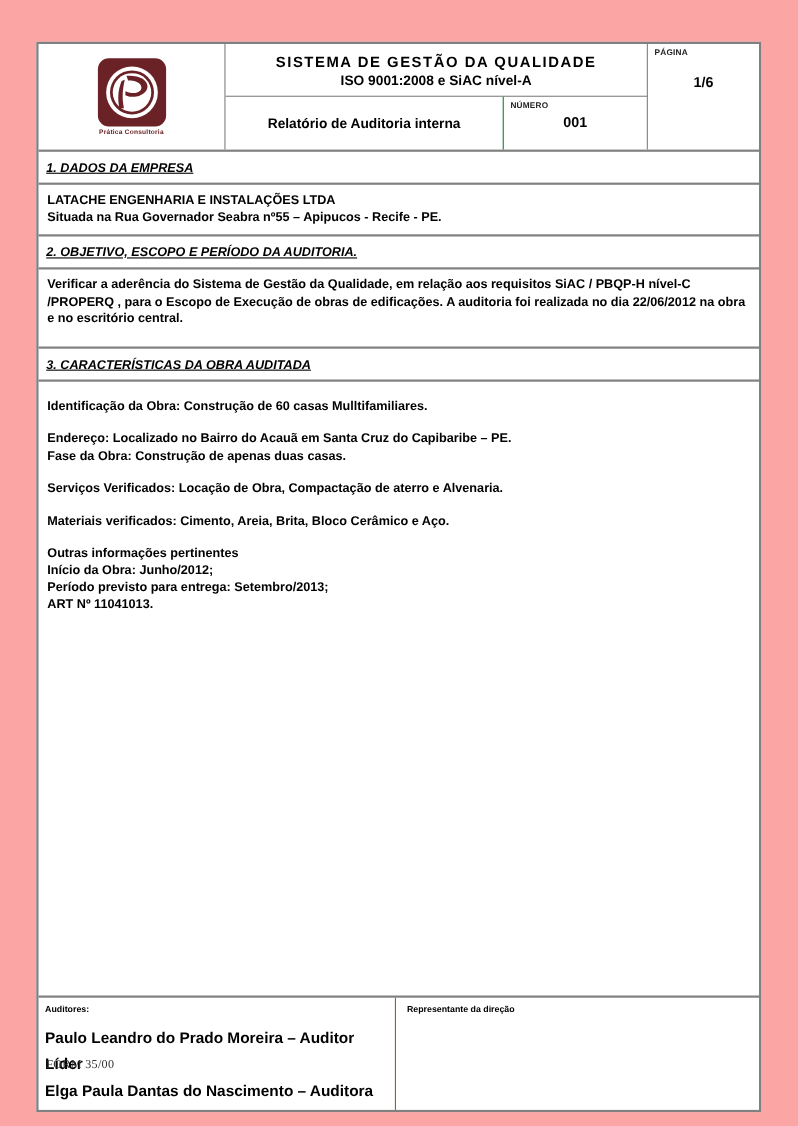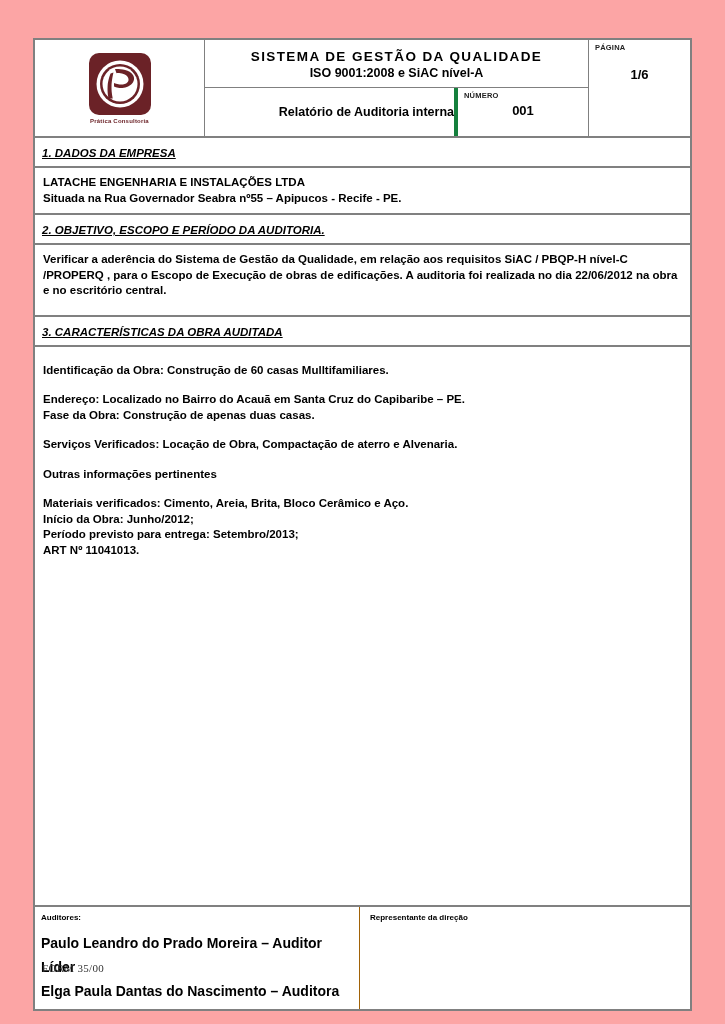--- a/index.html
+++ b/index.html
@@ -109,25 +109,25 @@
     white-space: nowrap;
   }
 
   .header-sub {
     flex: 1 1 auto;
     display: flex;
     box-sizing: border-box;
   }
   .doc-name-cell {
     flex: 1 1 auto;
-    border-right: 4px solid #15803d;
-    box-sizing: border-box;
-    display: flex;
-    align-items: center;
-    justify-content: flex-end;
+    border-right: 1px solid #15803d;
+    box-sizing: border-box;
+    display: flex;
+    align-items: center;
+    justify-content: center;
   }
   .doc-name-cell span {
     font-size: 12.5px;
     font-weight: bold;
   }
   .numero-cell {
     flex: 0 0 131px;
     border-right: 1px solid #808080;
     box-sizing: border-box;
     padding: 3px 6px 0 6px;
@@ -306,22 +306,22 @@
 
     <div class="section-head">
       <span>3. CARACTERÍSTICAS DA OBRA AUDITADA</span>
     </div>
 
     <div class="block block-char">
       <p>Identificação da Obra: Construção de 60 casas Mulltifamiliares.</p>
       <p class="spacer-before">Endereço: Localizado no Bairro do Acauã em Santa Cruz do Capibaribe – PE.</p>
       <p>Fase da Obra: Construção de apenas duas casas.</p>
       <p class="spacer-before">Serviços Verificados: Locação de Obra, Compactação de aterro e Alvenaria.</p>
+      <p class="spacer-before">Materiais verificados: Cimento, Areia, Brita, Bloco Cerâmico e Aço.</p>
       <p class="spacer-before">Outras informações pertinentes</p>
-      <p class="spacer-before">Materiais verificados: Cimento, Areia, Brita, Bloco Cerâmico e Aço.</p>
       <p>Início da Obra: Junho/2012;</p>
       <p>Período previsto para entrega: Setembro/2013;</p>
       <p>ART Nº 11041013.</p>
     </div>
 
     <div class="sign-row">
       <div class="sign-left">
         <p class="sign-label">Auditores:</p>
         <p class="sign-name">Paulo Leandro do Prado Moreira – Auditor Líder</p>
         <p class="sign-name">Elga Paula Dantas do Nascimento – Auditora</p>

